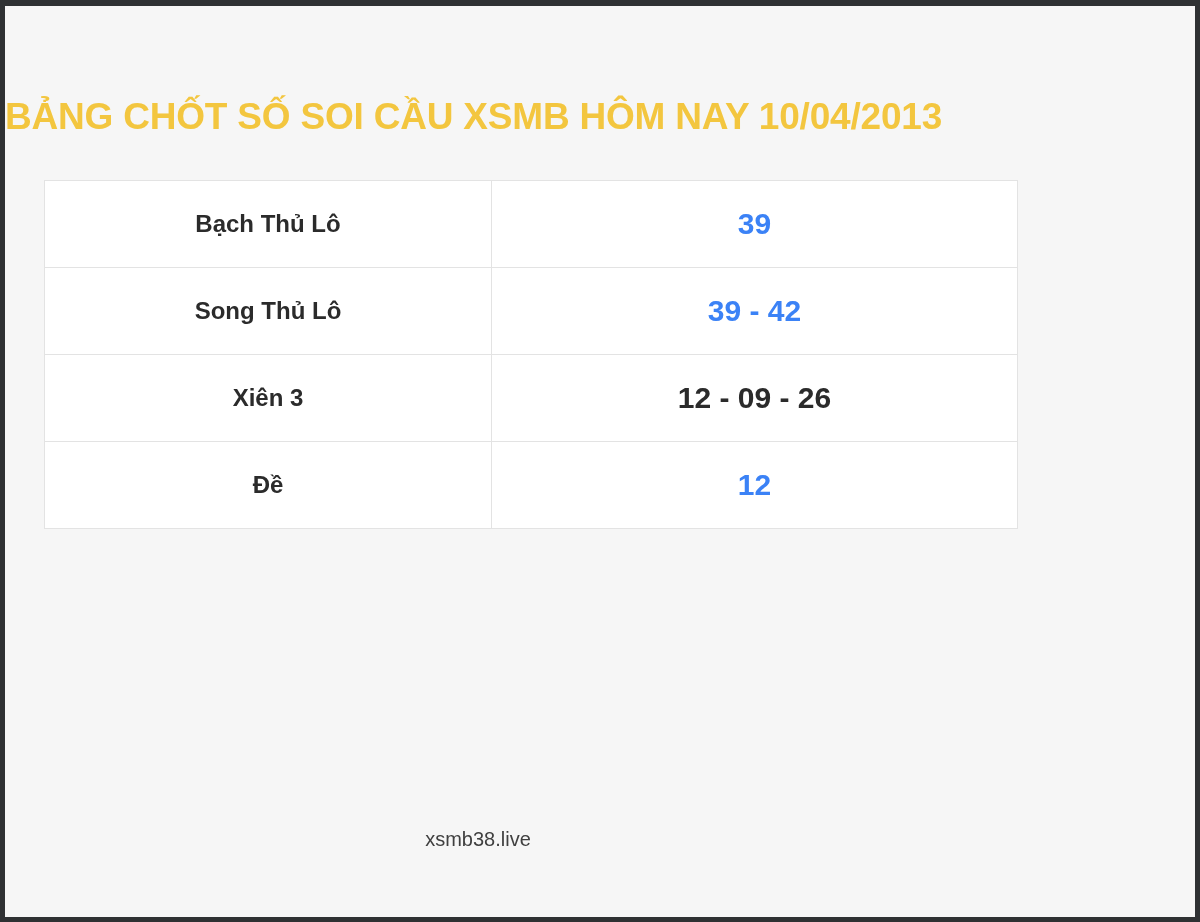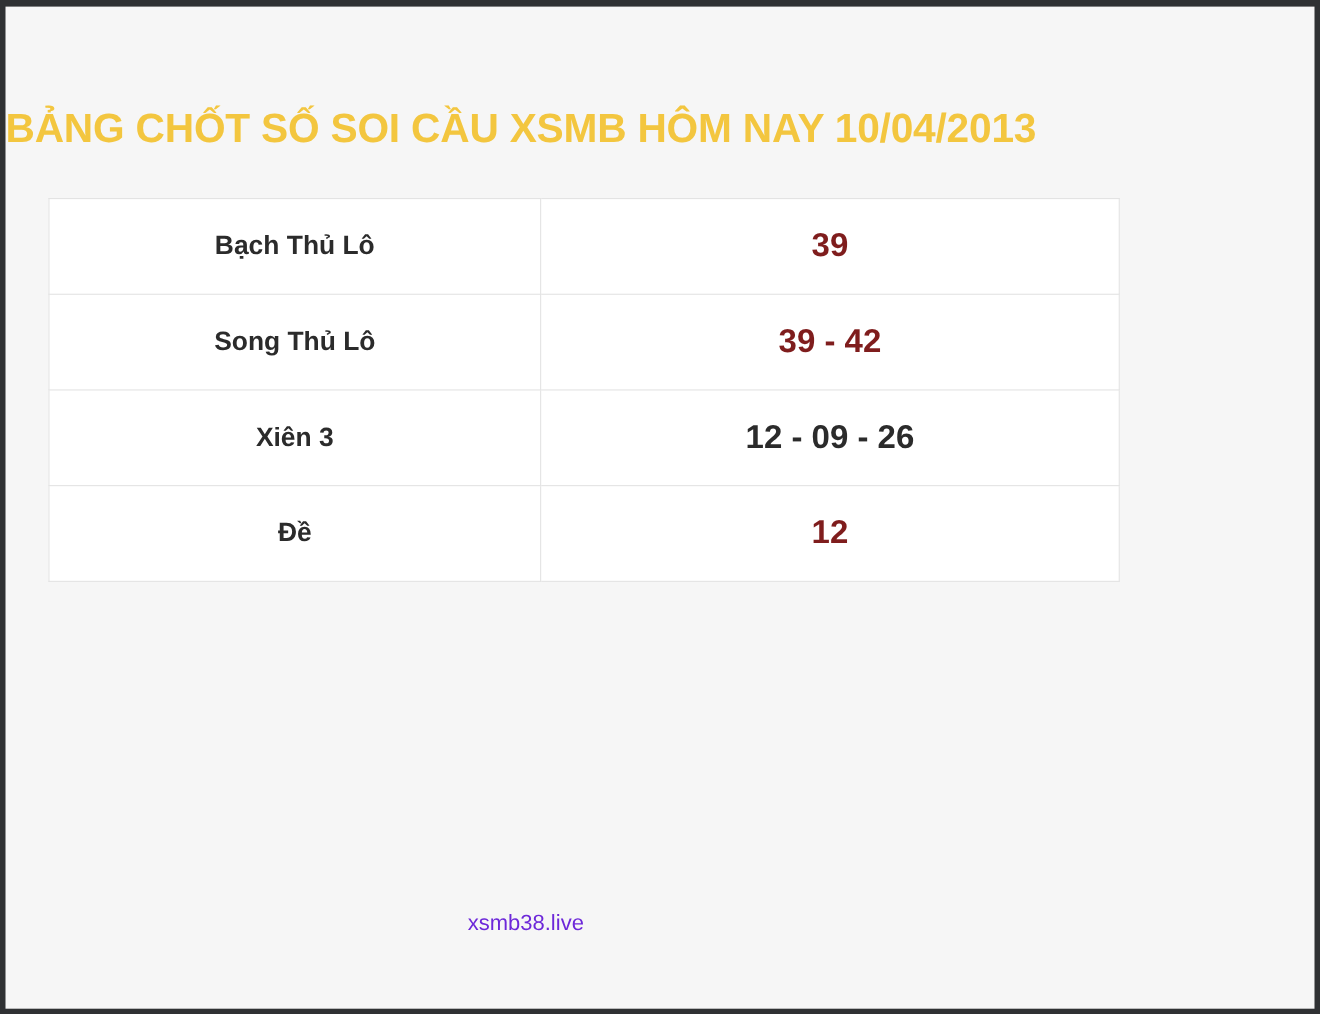--- a/index.html
+++ b/index.html
@@ -69,31 +69,31 @@
     color: #2b2b2b;
   }
 
   td.value-cell {
     font-size: 30px;
     font-weight: bold;
     color: #2b2b2b;
   }
 
   td.value-cell.red {
-    color: #7f1d1d;
+    color: #3b82f6;
   }
 
   #footer {
     position: absolute;
     left: 0;
     top: 823px;
     width: 946px;
     text-align: center;
     font-size: 20px;
-    color: #6d28d9;
+    color: #404040;
     font-weight: normal;
     line-height: 1;
   }
 </style>
 </head>
 <body>
 
 <div id="page">
 
   <div id="title">BẢNG CHỐT SỐ SOI CẦU XSMB HÔM NAY 10/04/2013</div>

